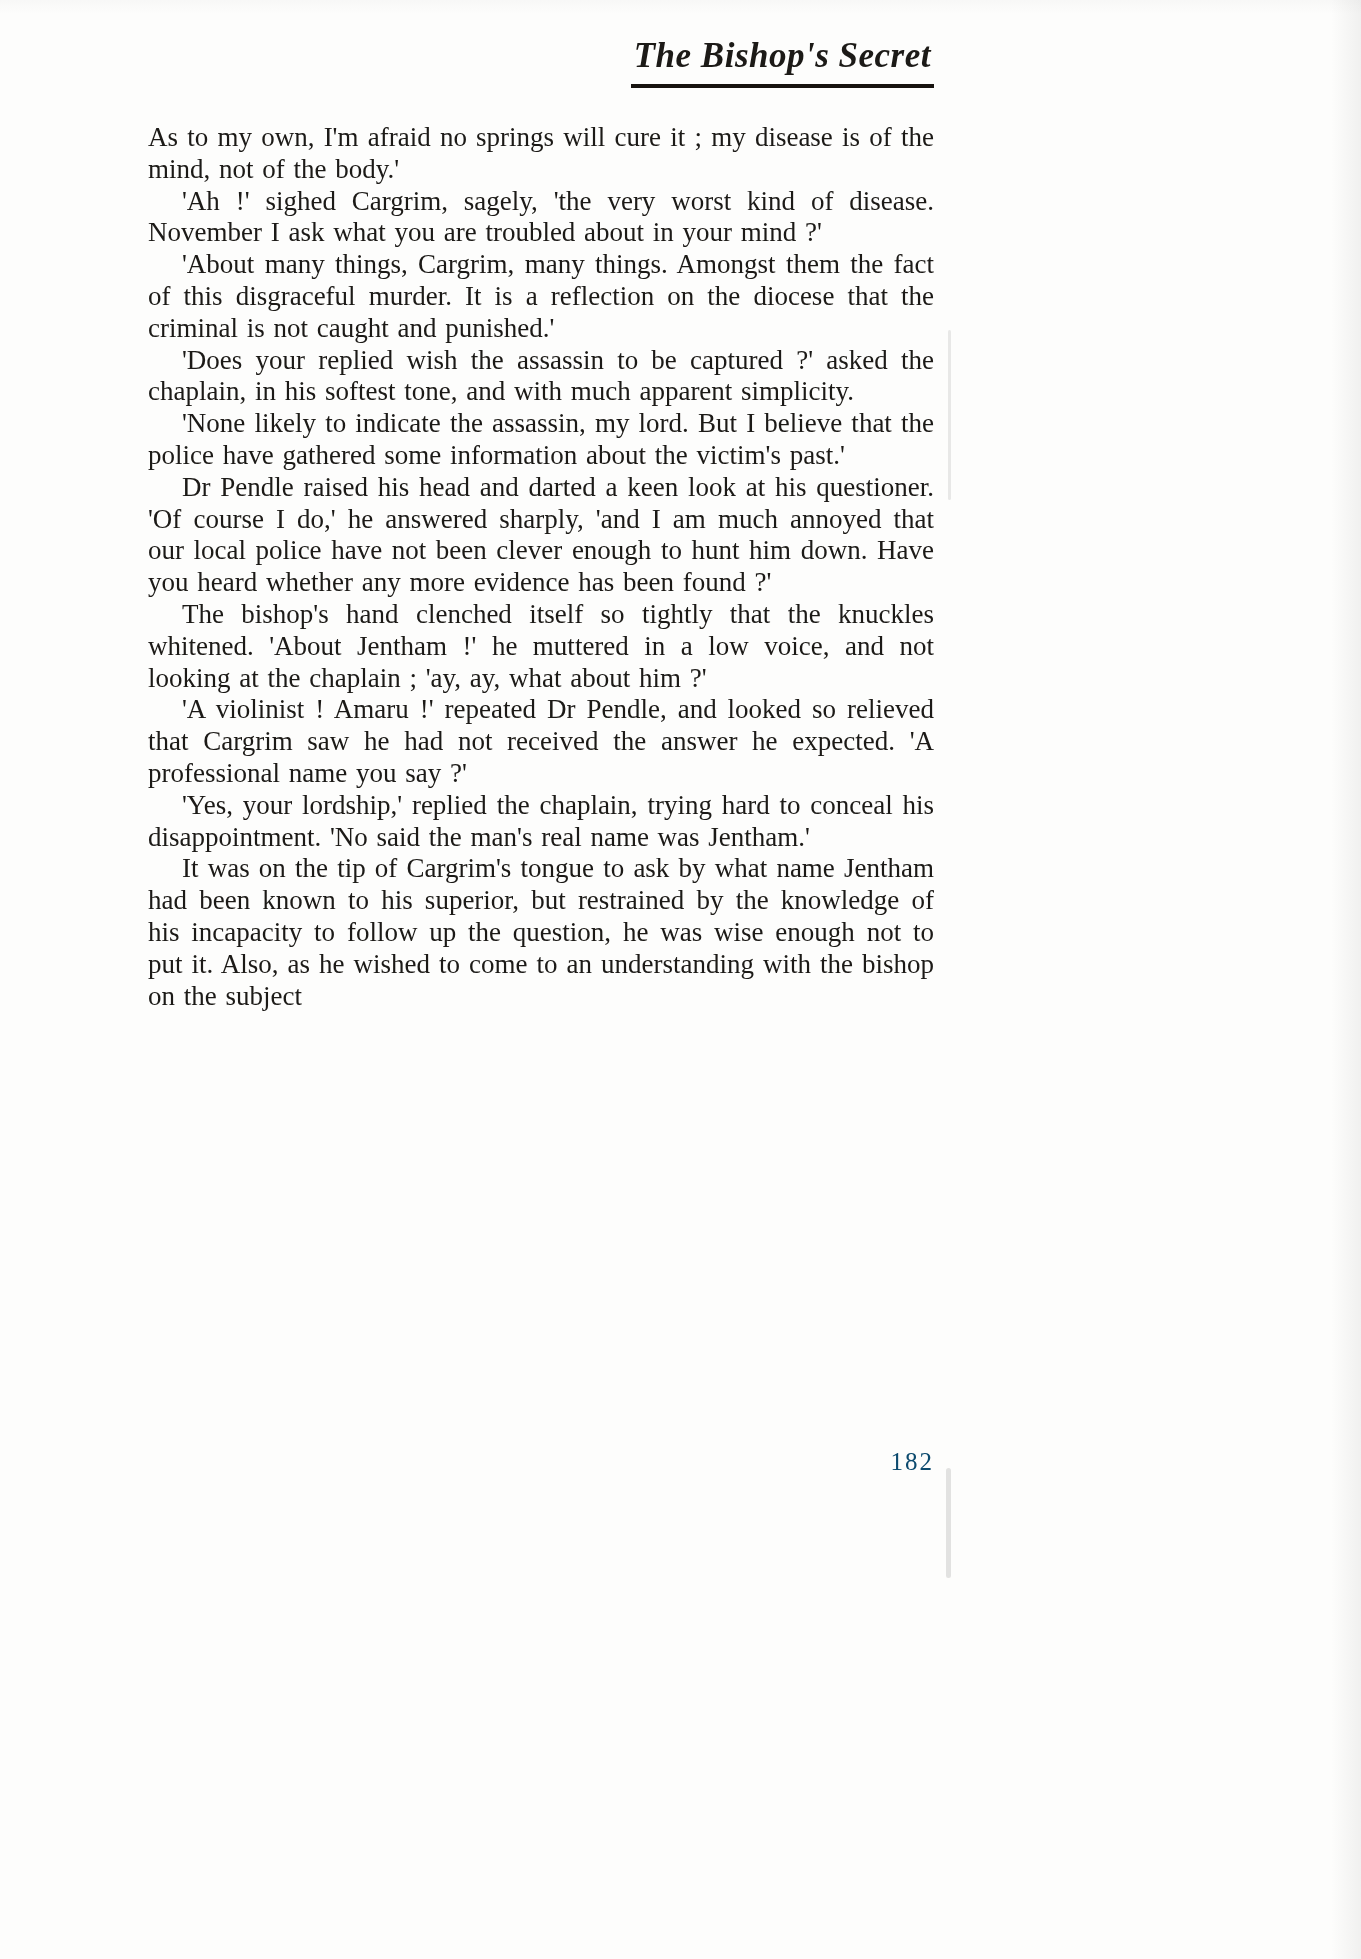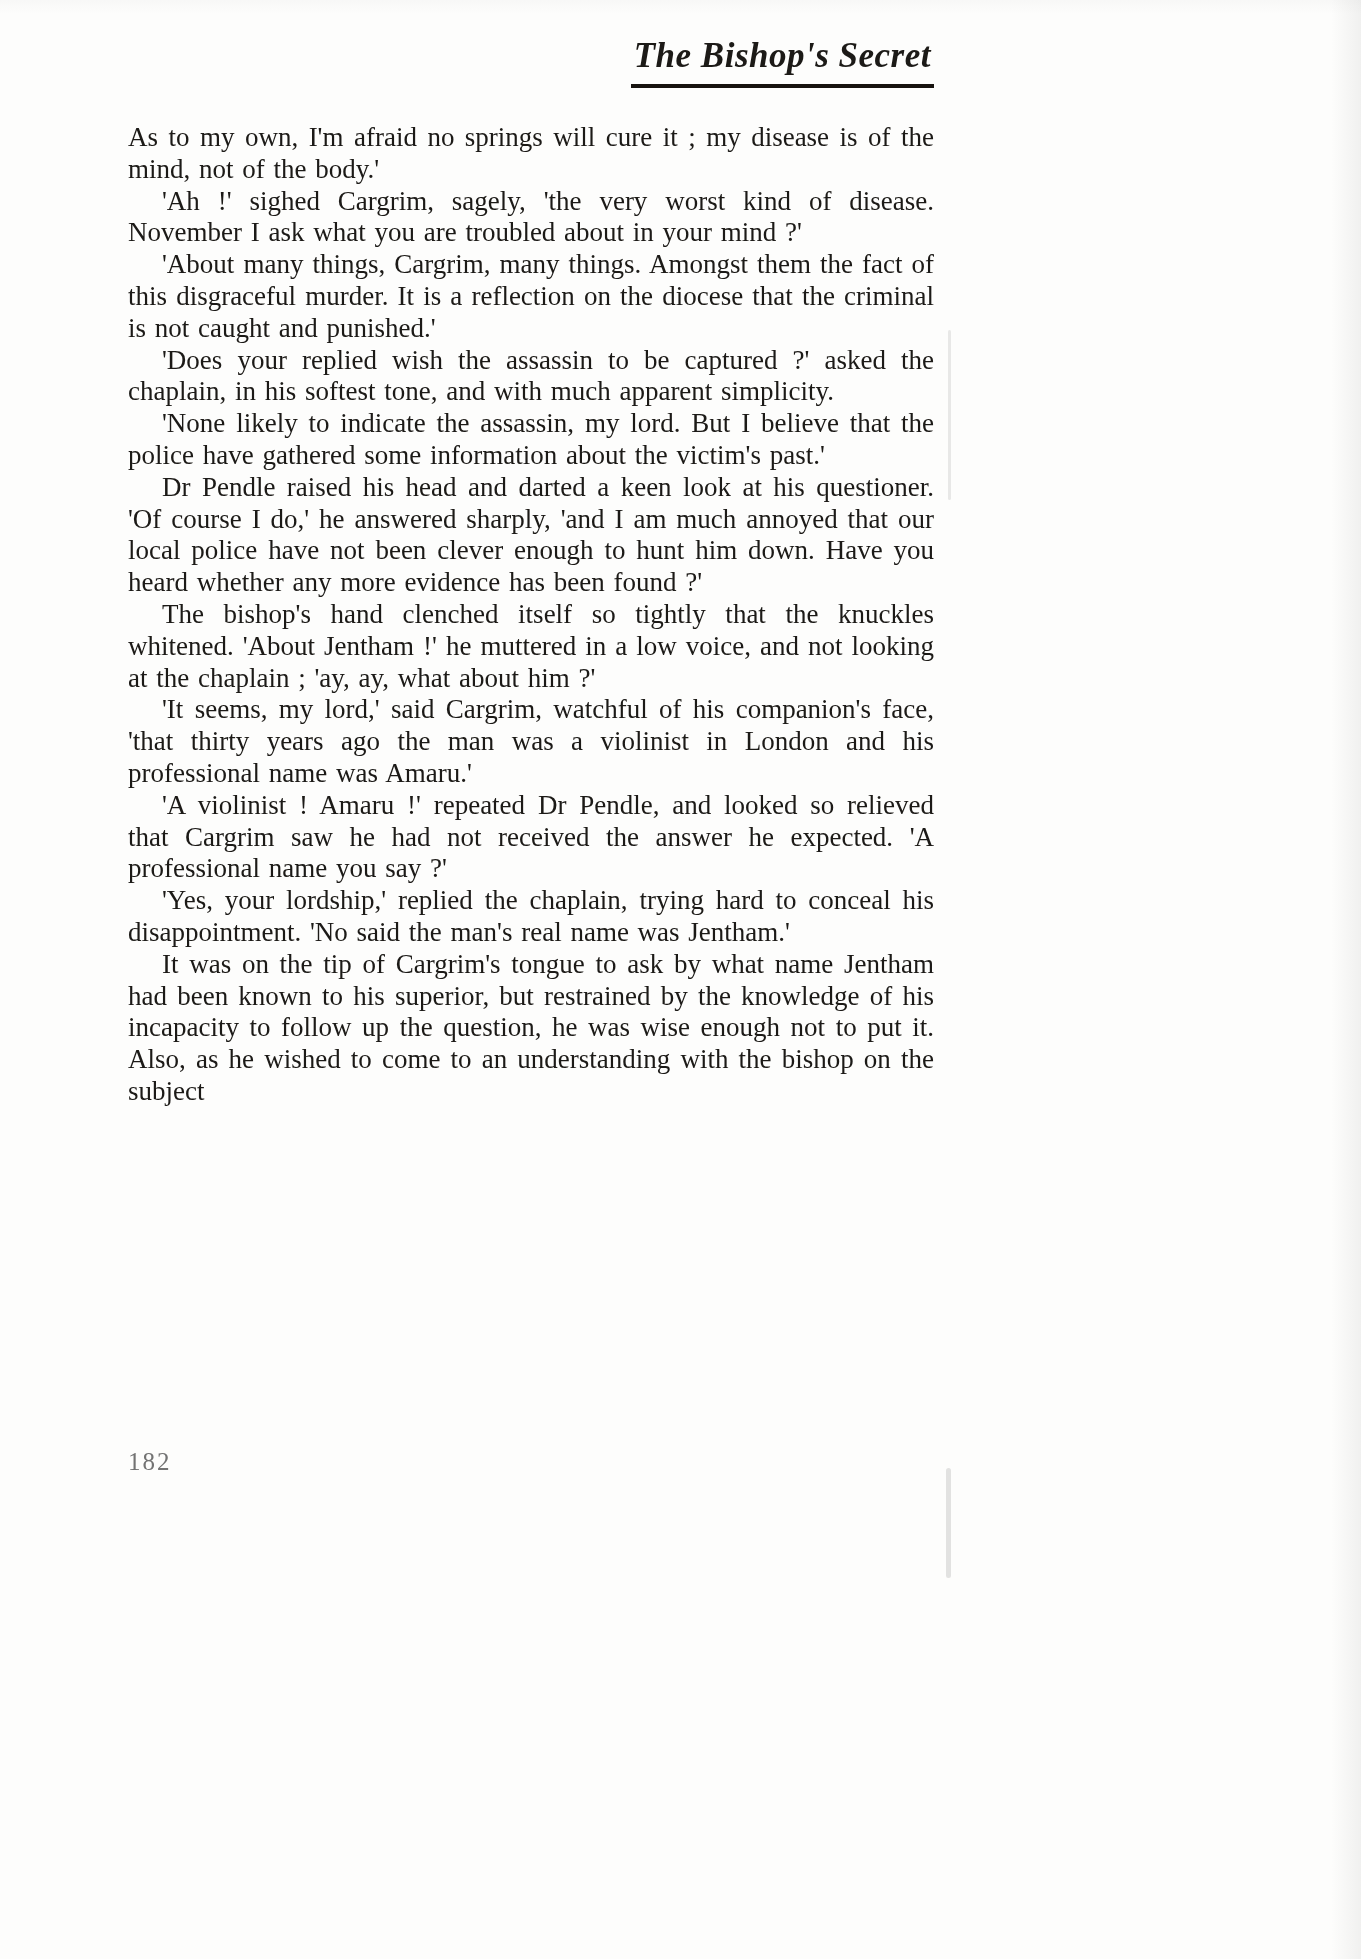--- a/index.html
+++ b/index.html
@@ -35,31 +35,31 @@
     padding: 0 3px 8px 3px;
     border-bottom: 4px solid #17130f;
   }
   .body-text {
     margin-top: 34px;
     font-size: 27px;
     line-height: 31.8px;
     text-align: justify;
     word-spacing: 2px;
   }
-  p.para { text-indent: 0; }
+  p.para { text-indent: 0; margin-left: 20px; }
   p.para.indent { text-indent: 34px; }
   .footer {
     position: absolute;
     left: 128px;
     top: 1448px;
     width: 806px;
-    text-align: left;
+    text-align: right;
     font-size: 25px;
     letter-spacing: 2px;
-    color: #737373;
+    color: #0c4a6e;
   }
   
   .artifact-1 {
     position: absolute; left: 948px; top: 330px;
     width: 3px; height: 170px;
     background: rgba(125,125,125,0.16);
     border-radius: 2px;
   }
   .artifact-2 {
     position: absolute; left: 946px; top: 1468px;
@@ -79,21 +79,20 @@
   </header>
 
   <main class="body-text">
       <p class="para">As to my own, I'm afraid no springs will cure it ; my disease is of the mind, not of the body.'</p>
       <p class="para indent">'Ah !' sighed Cargrim, sagely, 'the very worst kind of disease.  November I ask what you are troubled about in your mind ?'</p>
       <p class="para indent">'About many things, Cargrim, many things.  Amongst them the fact of this disgraceful murder.  It is a reflection on the diocese that the criminal is not caught and punished.'</p>
       <p class="para indent">'Does your replied wish the assassin to be captured ?' asked the chaplain, in his softest tone, and with much apparent simplicity.</p>
       <p class="para indent">'None likely to indicate the assassin, my lord.  But I believe that the police have gathered some information about the victim's past.'</p>
       <p class="para indent">Dr Pendle raised his head and darted a keen look at his questioner.  'Of course I do,' he answered sharply, 'and I am much annoyed that our local police have not been clever enough to hunt him down.  Have you heard whether any more evidence has been found ?'</p>
       <p class="para indent">The bishop's hand clenched itself so tightly that the knuckles whitened.  'About Jentham !' he muttered in a low voice, and not looking at the chaplain ; 'ay, ay, what about him ?'</p>
-      <p class="para indent">'It seems, my lord,' said Cargrim, watchful of his companion's face, 'that thirty years ago the man was a violinist in London and his professional name was Amaru.'</p>
       <p class="para indent">'A violinist !  Amaru !' repeated Dr Pendle, and looked so relieved that Cargrim saw he had not received the answer he expected.  'A professional name you say ?'</p>
       <p class="para indent">'Yes, your lordship,' replied the chaplain, trying hard to conceal his disappointment.  'No said the man's real name was Jentham.'</p>
       <p class="para indent">It was on the tip of Cargrim's tongue to ask by what name Jentham had been known to his superior, but restrained by the knowledge of his incapacity to follow up the question, he was wise enough not to put it.  Also, as he wished to come to an understanding with the bishop on the subject</p>
     </main>
 </div>
 
 <div class="footer">182</div>
 
 <div class="artifact-1"></div>
 <div class="artifact-2"></div>

